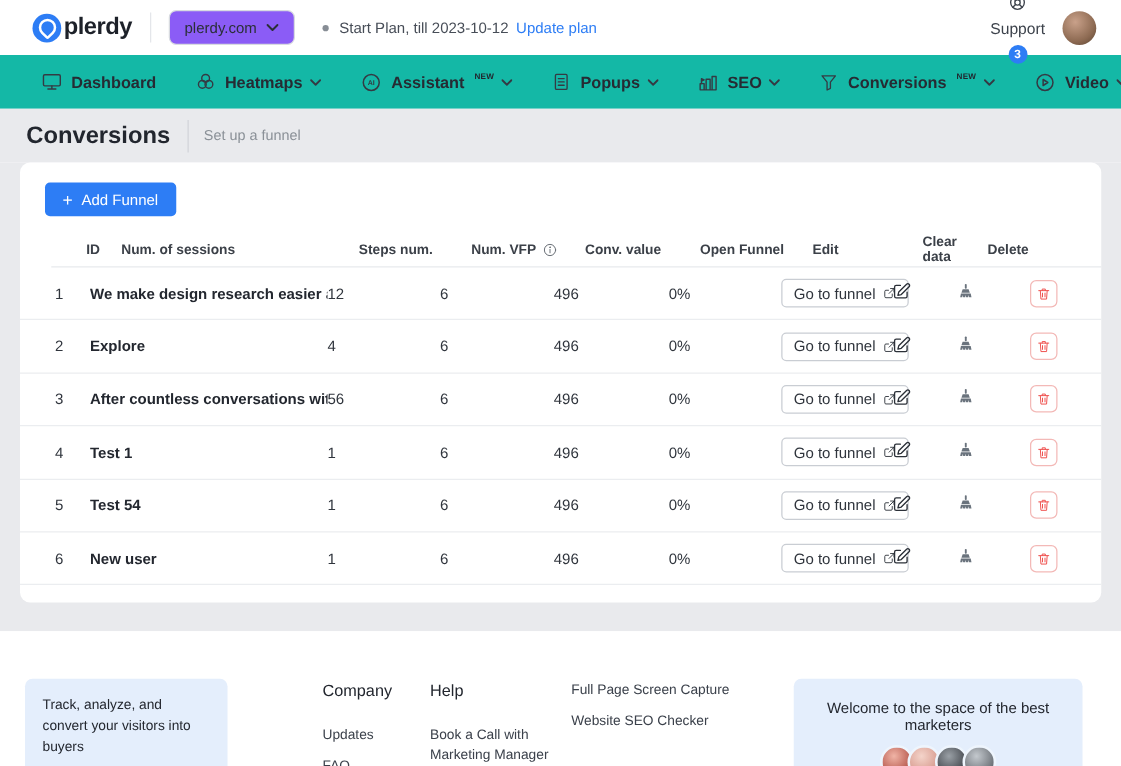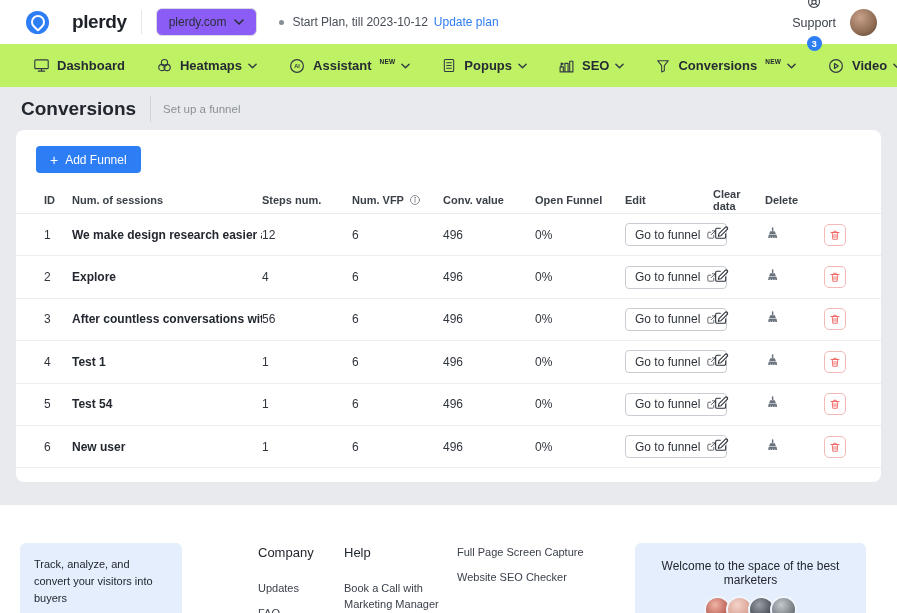--- a/index.html
+++ b/index.html
@@ -2,55 +2,55 @@
 <html><head>
 <meta charset="utf-8">
 <style>
   * { margin:0; padding:0; box-sizing:border-box; }
   html,body { background:#fff; }
   body { font-family:"Liberation Sans", sans-serif; color:#23272f; }
   .app { position:relative; width:897px; height:613px; overflow:hidden; background:#fff; }
 
   
   .topbar { height:44px; display:flex; align-items:center; padding:0 20px 0 26px; background:#fff; }
-  .logo { display:flex; align-items:center; gap:23px; }
+  .logo { display:flex; align-items:center; gap:2px; }
   .logo-mark { width:23px; height:23px; border-radius:50%; background:#2d7df5; position:relative; }
   .logo-mark::before { content:""; position:absolute; left:5px; top:4px; width:10px; height:10px; border:2.5px solid #fff; border-radius:50% 50% 50% 2px; transform:rotate(-45deg); }
   .logo-word { font-size:19px; font-weight:700; letter-spacing:-0.4px; color:#1d2129; }
   .topbar-divider { width:1px; height:24px; background:#e4e6ea; margin:0 14px; }
   .domain-btn { display:flex; align-items:center; gap:8px; border:1px solid #d8dbe0; border-radius:6px; background:#8b5cf6; padding:6px 12px; font-size:12px; color:#2a2f37; cursor:pointer; }
   .plan { display:flex; align-items:center; margin-left:22px; font-size:12px; color:#474d57; }
   .plan-dot { width:5px; height:5px; border-radius:50%; background:#878d95; margin-right:8px; }
   .plan-link { color:#2d7df5; margin-left:6px; cursor:pointer; }
   .topbar-right { margin-left:auto; display:flex; align-items:center; gap:8px; }
   .support { display:flex; align-items:center; gap:6px; cursor:pointer; color:#3c424b; font-size:12.5px;flex-direction:column; }
   .support-badge { min-width:15px; height:15px; border-radius:50%; background:#2d7df5; color:#fff; font-size:9.5px; font-weight:700; display:flex; align-items:center; justify-content:center; padding:0 3px; }
   .avatar { width:27px; height:27px; border-radius:50%; margin-left:6px; background:radial-gradient(circle at 38% 32%, #c9a18a, #8d6a52 62%, #55402f); cursor:pointer; }
 
   
-  .nav { height:43px; display:flex; align-items:center; gap:31px; padding:0 33px; background:#bef264; }
+  .nav { height:43px; display:flex; align-items:center; gap:31px; padding:0 33px; background:#14b8a6; }
   .nav-item { display:flex; align-items:center; gap:7px; font-size:13px; font-weight:700; color:#262b33; cursor:pointer; white-space:nowrap; }
   .nav-item .ic { color:#343a43; }
   .sup-new { font-size:6.5px; font-weight:700; color:#22262e; vertical-align:super; position:relative; top:-4px; margin-left:1px; letter-spacing:0.2px; }
   .chev { color:#4d535c; margin-left:-1px; }
 
   
   .band { height:43px; background:#e9eaed; display:flex; align-items:center; padding:0 21px; }
   .band h1 { font-size:19px; font-weight:800; color:#22262e; }
   .band-divider { width:1px; height:26px; background:#d2d4d9; margin:0 12px 0 14px; }
   .band-sub { font-size:11.5px; color:#8a9097; }
   .main { background:#e9eaed; padding:0 16px 23px; }
   .card { background:#fff; border-radius:8px; height:352px; padding-top:16px; }
 
   .add-btn { display:inline-flex; align-items:center; gap:7px; margin-left:20px; background:#2d7df5; color:#fff; border:none; border-radius:4px; font-size:12px; font-family:inherit; padding:0 14px; height:27px; cursor:pointer; }
   .add-plus { font-size:14px; font-weight:400; line-height:1; }
 
   
   .grid { display:grid; grid-template-columns:28px 190px 90px 91px 92px 90px 88px 52px 59px 1fr; align-items:center; padding-left:28px; padding-right:16px; }
-  .thead { height:28px; margin-top:13px; border-bottom:1px solid #e8eaed; font-size:11px; font-weight:700; color:#3b4048; }
+  .thead { height:28px; margin-top:13px; border-bottom:1px solid #e8eaed; font-size:11px; font-weight:700; color:#3b4048;margin-left:25px; }
   .th { display:flex; align-items:center; gap:5px; }
   .row { height:42.4px; border-bottom:1px solid #ebedf0; font-size:12px; color:#30353d; }
   .cell-name { font-weight:700; color:#23272f; white-space:nowrap; overflow:hidden; }
   .goto-btn { display:inline-flex; align-items:center; gap:6px; height:23px; padding:0 9px; border:1px solid #c9cdd3; border-radius:4px; background:#fff; font-size:12px; font-family:inherit; color:#2f343c; cursor:pointer; white-space:nowrap; }
   .icon-btn { background:none; border:none; cursor:pointer; padding:0; display:inline-flex; align-items:center; }
   .edit-ic { color:#2b3038; }
   .broom-ic { color:#6a737d; }
   .del-box { width:22px; height:22px; border:1px solid #f3b9b7; border-radius:5px; background:#fff; display:inline-flex; align-items:center; justify-content:center; color:#ef5350; cursor:pointer; }
   .info-ic { color:#6a7077; cursor:pointer; }
 

